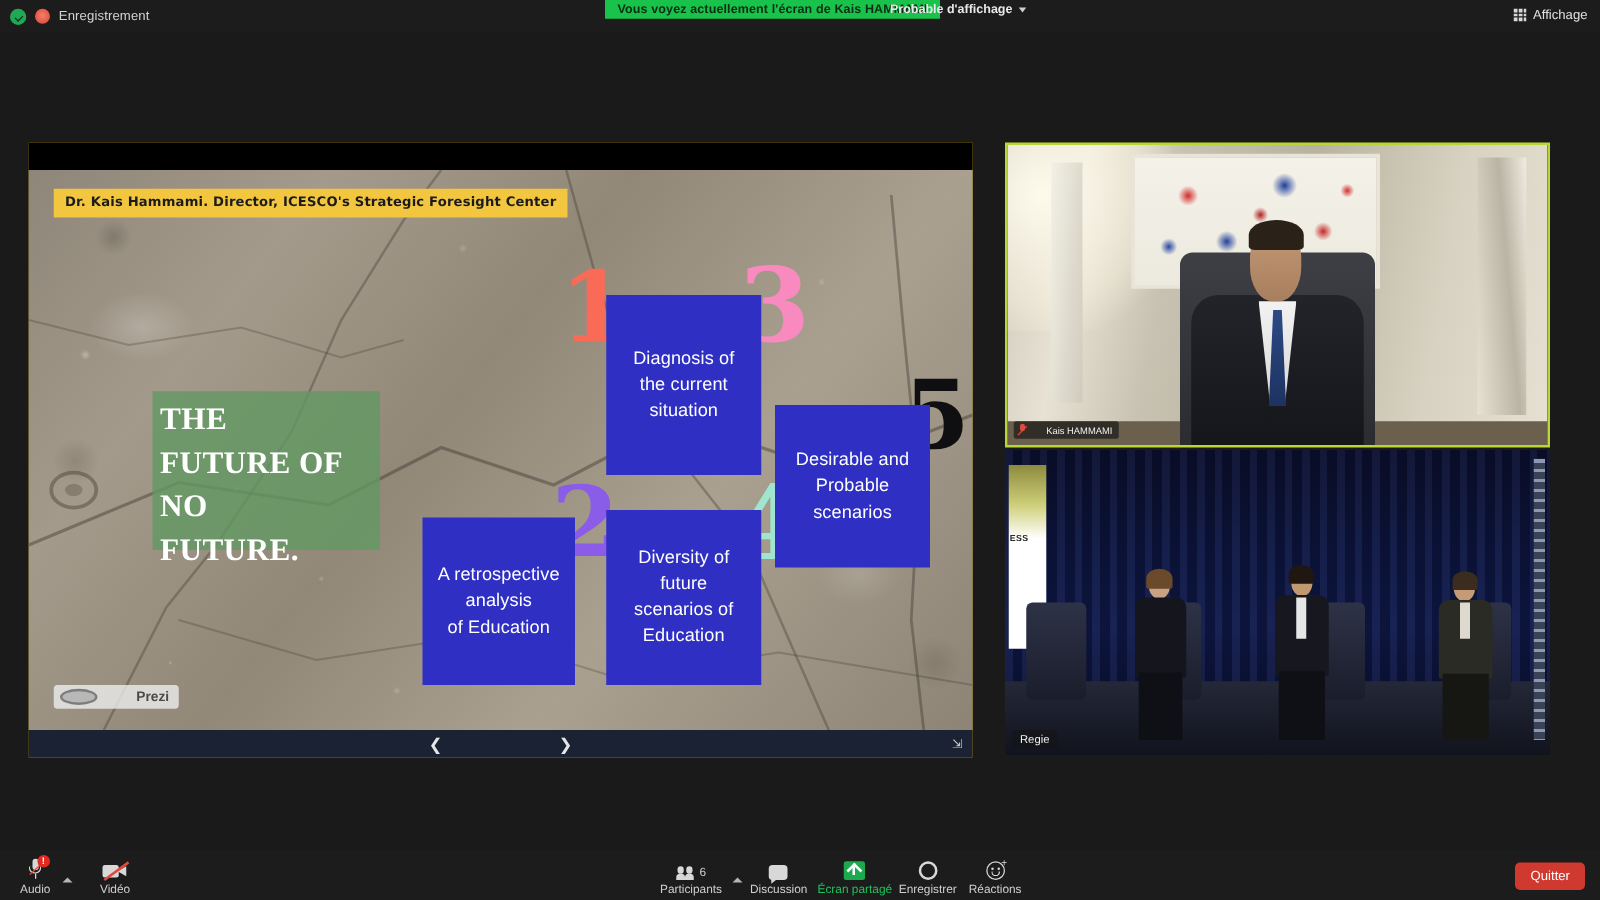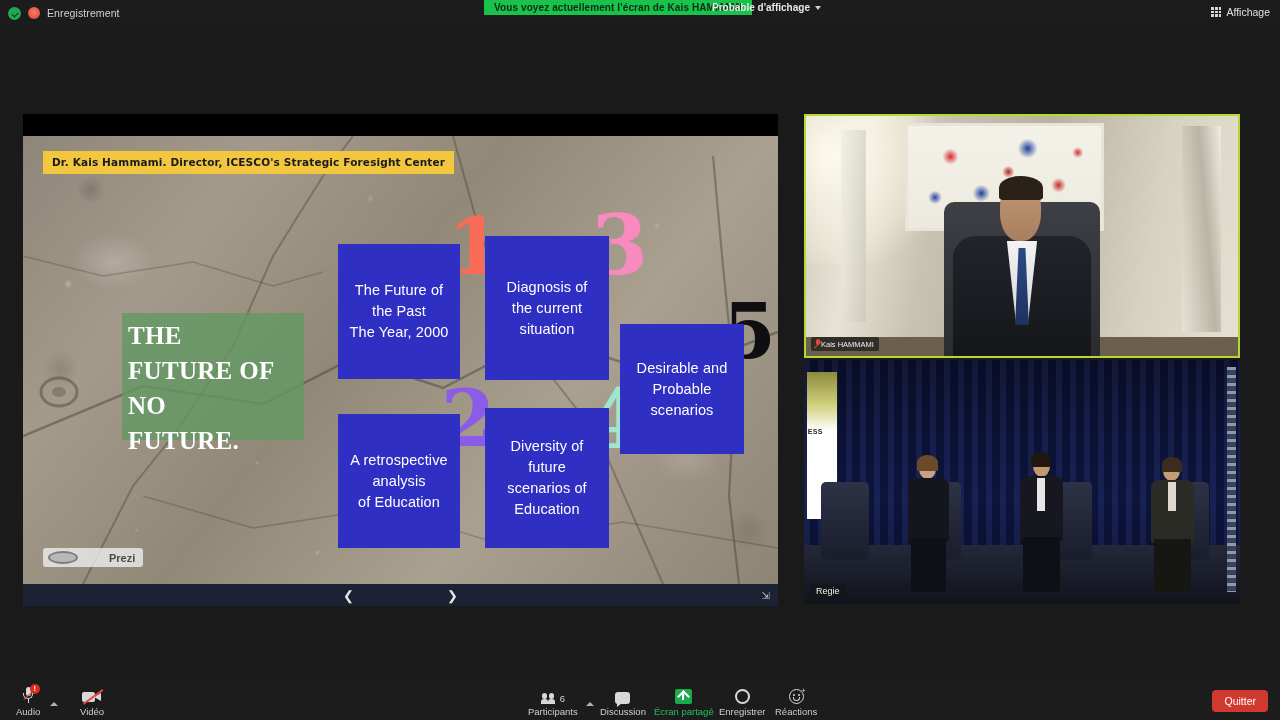--- a/index.html
+++ b/index.html
@@ -232,21 +232,21 @@
   }
   .truss { position: absolute; right: 1%; top: 3%; width: 2%; height: 92%;
     background: repeating-linear-gradient(180deg, #8d99b4 0 3px, #3a4256 3px 8px); }
   .seat { position: absolute; background: linear-gradient(#2d3246, #1a1d2b); border-radius: 5px; }
   .person { position: absolute; }
   .p-head { position: absolute; border-radius: 50%; }
   .p-body { position: absolute; border-radius: 8px 8px 2px 2px; }
 
   .name-tag {
     position: absolute; left: 5px; bottom: 5px; z-index: 8;
-    display: flex; align-items: center; gap: 0;
+    display: flex; align-items: center; gap: 16px;
     background: rgba(20,20,20,.66); border-radius: 2px;
     padding: 2px 5px 2px 3px;
   }
   .name-tag .mic-muted {
     position: relative; width: 7px; height: 10px; flex: none;
   }
   .name-tag .mic-muted::before {
     content: ""; position: absolute; left: 1.5px; top: 0;
     width: 4px; height: 6px; border-radius: 2px; background: #e04a3c;
   }
@@ -383,25 +383,20 @@
 FUTURE OF
 NO
 FUTURE.</div>
 
       <div class="num" style="left:425px; top:72px; font-size:78px; color:#fa6b57;">1</div>
       <div class="num" style="left:418px; top:244px; font-size:78px; color:#8b5ce8;">2</div>
       <div class="num" style="left:568px; top:68px; font-size:82px; color:#f98ac0;">3</div>
       <div class="num" style="left:565px; top:242px; font-size:82px; color:#9fe5cf;">4</div>
       <div class="num" style="left:700px; top:158px; font-size:76px; color:#0f0f12;">5</div>
 
-      <div class="card" style="left:315px; top:108px; width:122px; height:135px;">
-        <span>The Future of
-the Past
-The Year, 2000</span>
-      </div>
       <div class="card" style="left:462px; top:100px; width:124px; height:144px;">
         <span>Diagnosis of
 the current
 situation</span>
       </div>
       <div class="card" style="left:315px; top:278px; width:122px; height:134px;">
         <span>A retrospective
 analysis
 of Education</span>
       </div>

